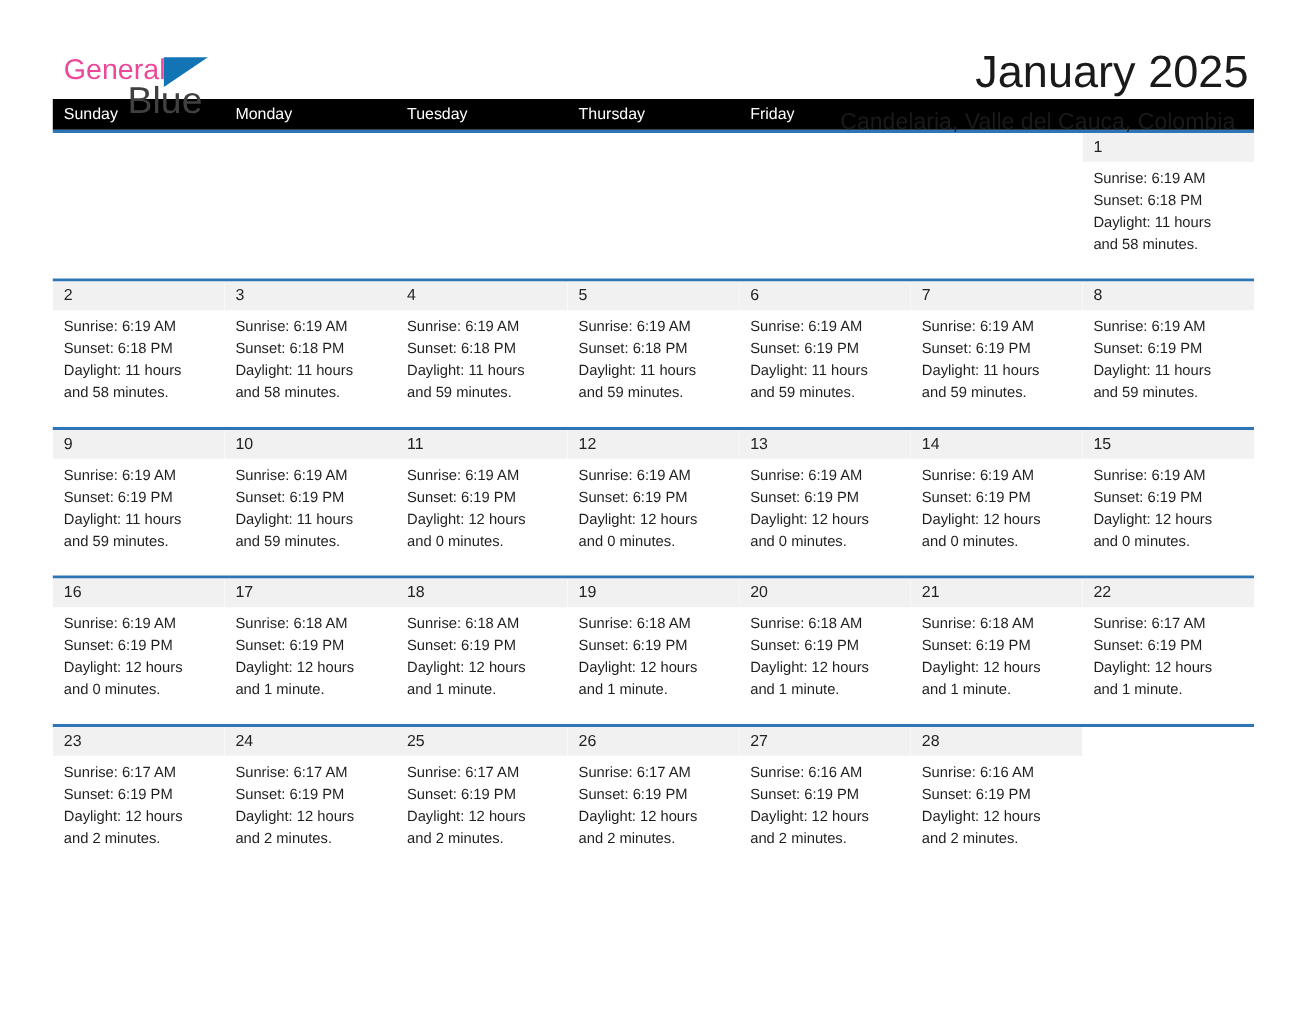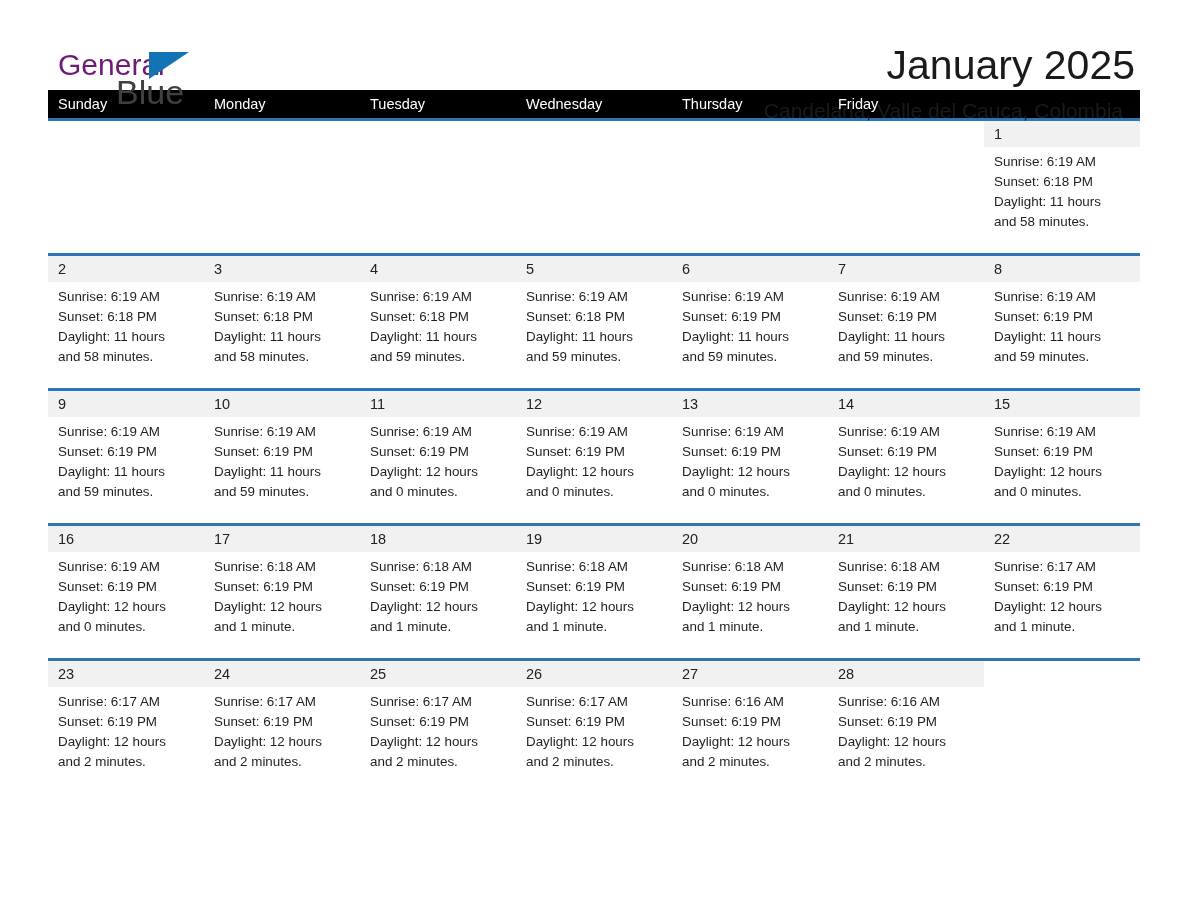--- a/index.html
+++ b/index.html
@@ -35,23 +35,23 @@
   .logo {
     position: relative;
     width: 150px;
     height: 62px;
     flex: 0 0 auto;
   }
   .logo-general {
     position: absolute;
     left: 10px;
     top: 6px;
-    font-size: 30px;
+    font-size: 26px;
     letter-spacing: 0px;
-    color: #701a75;
+    color: #ec4899;
     line-height: 1;
     white-space: nowrap;
   }
   .logo-triangle {
     position: absolute;
     left: 101px;
     top: 8px;
     width: 0;
     height: 0;
     border-left: 40px solid #1273b5;
@@ -155,21 +155,20 @@
       <h1 class="cal-title">January 2025</h1>
       <h2 class="cal-subtitle">Candelaria, Valle del Cauca, Colombia</h2>
     </div>
   </div>
 
   <div class="calendar">
     <div class="weekday-row" style="background: #000000;">
       <div class="weekday">Sunday</div>
       <div class="weekday">Monday</div>
       <div class="weekday">Tuesday</div>
-      <div class="weekday">Wednesday</div>
       <div class="weekday">Thursday</div>
       <div class="weekday">Friday</div>
     </div>
     <div id="weeks-container">
         <div class="week first-week" style="border-top-color: rgb(46, 117, 182);">
           <div class="day-cell blank">
             <div class="day-num-band" style="background: rgb(255, 255, 255);">
               <div class="day-num"></div>
             </div>
           </div>

